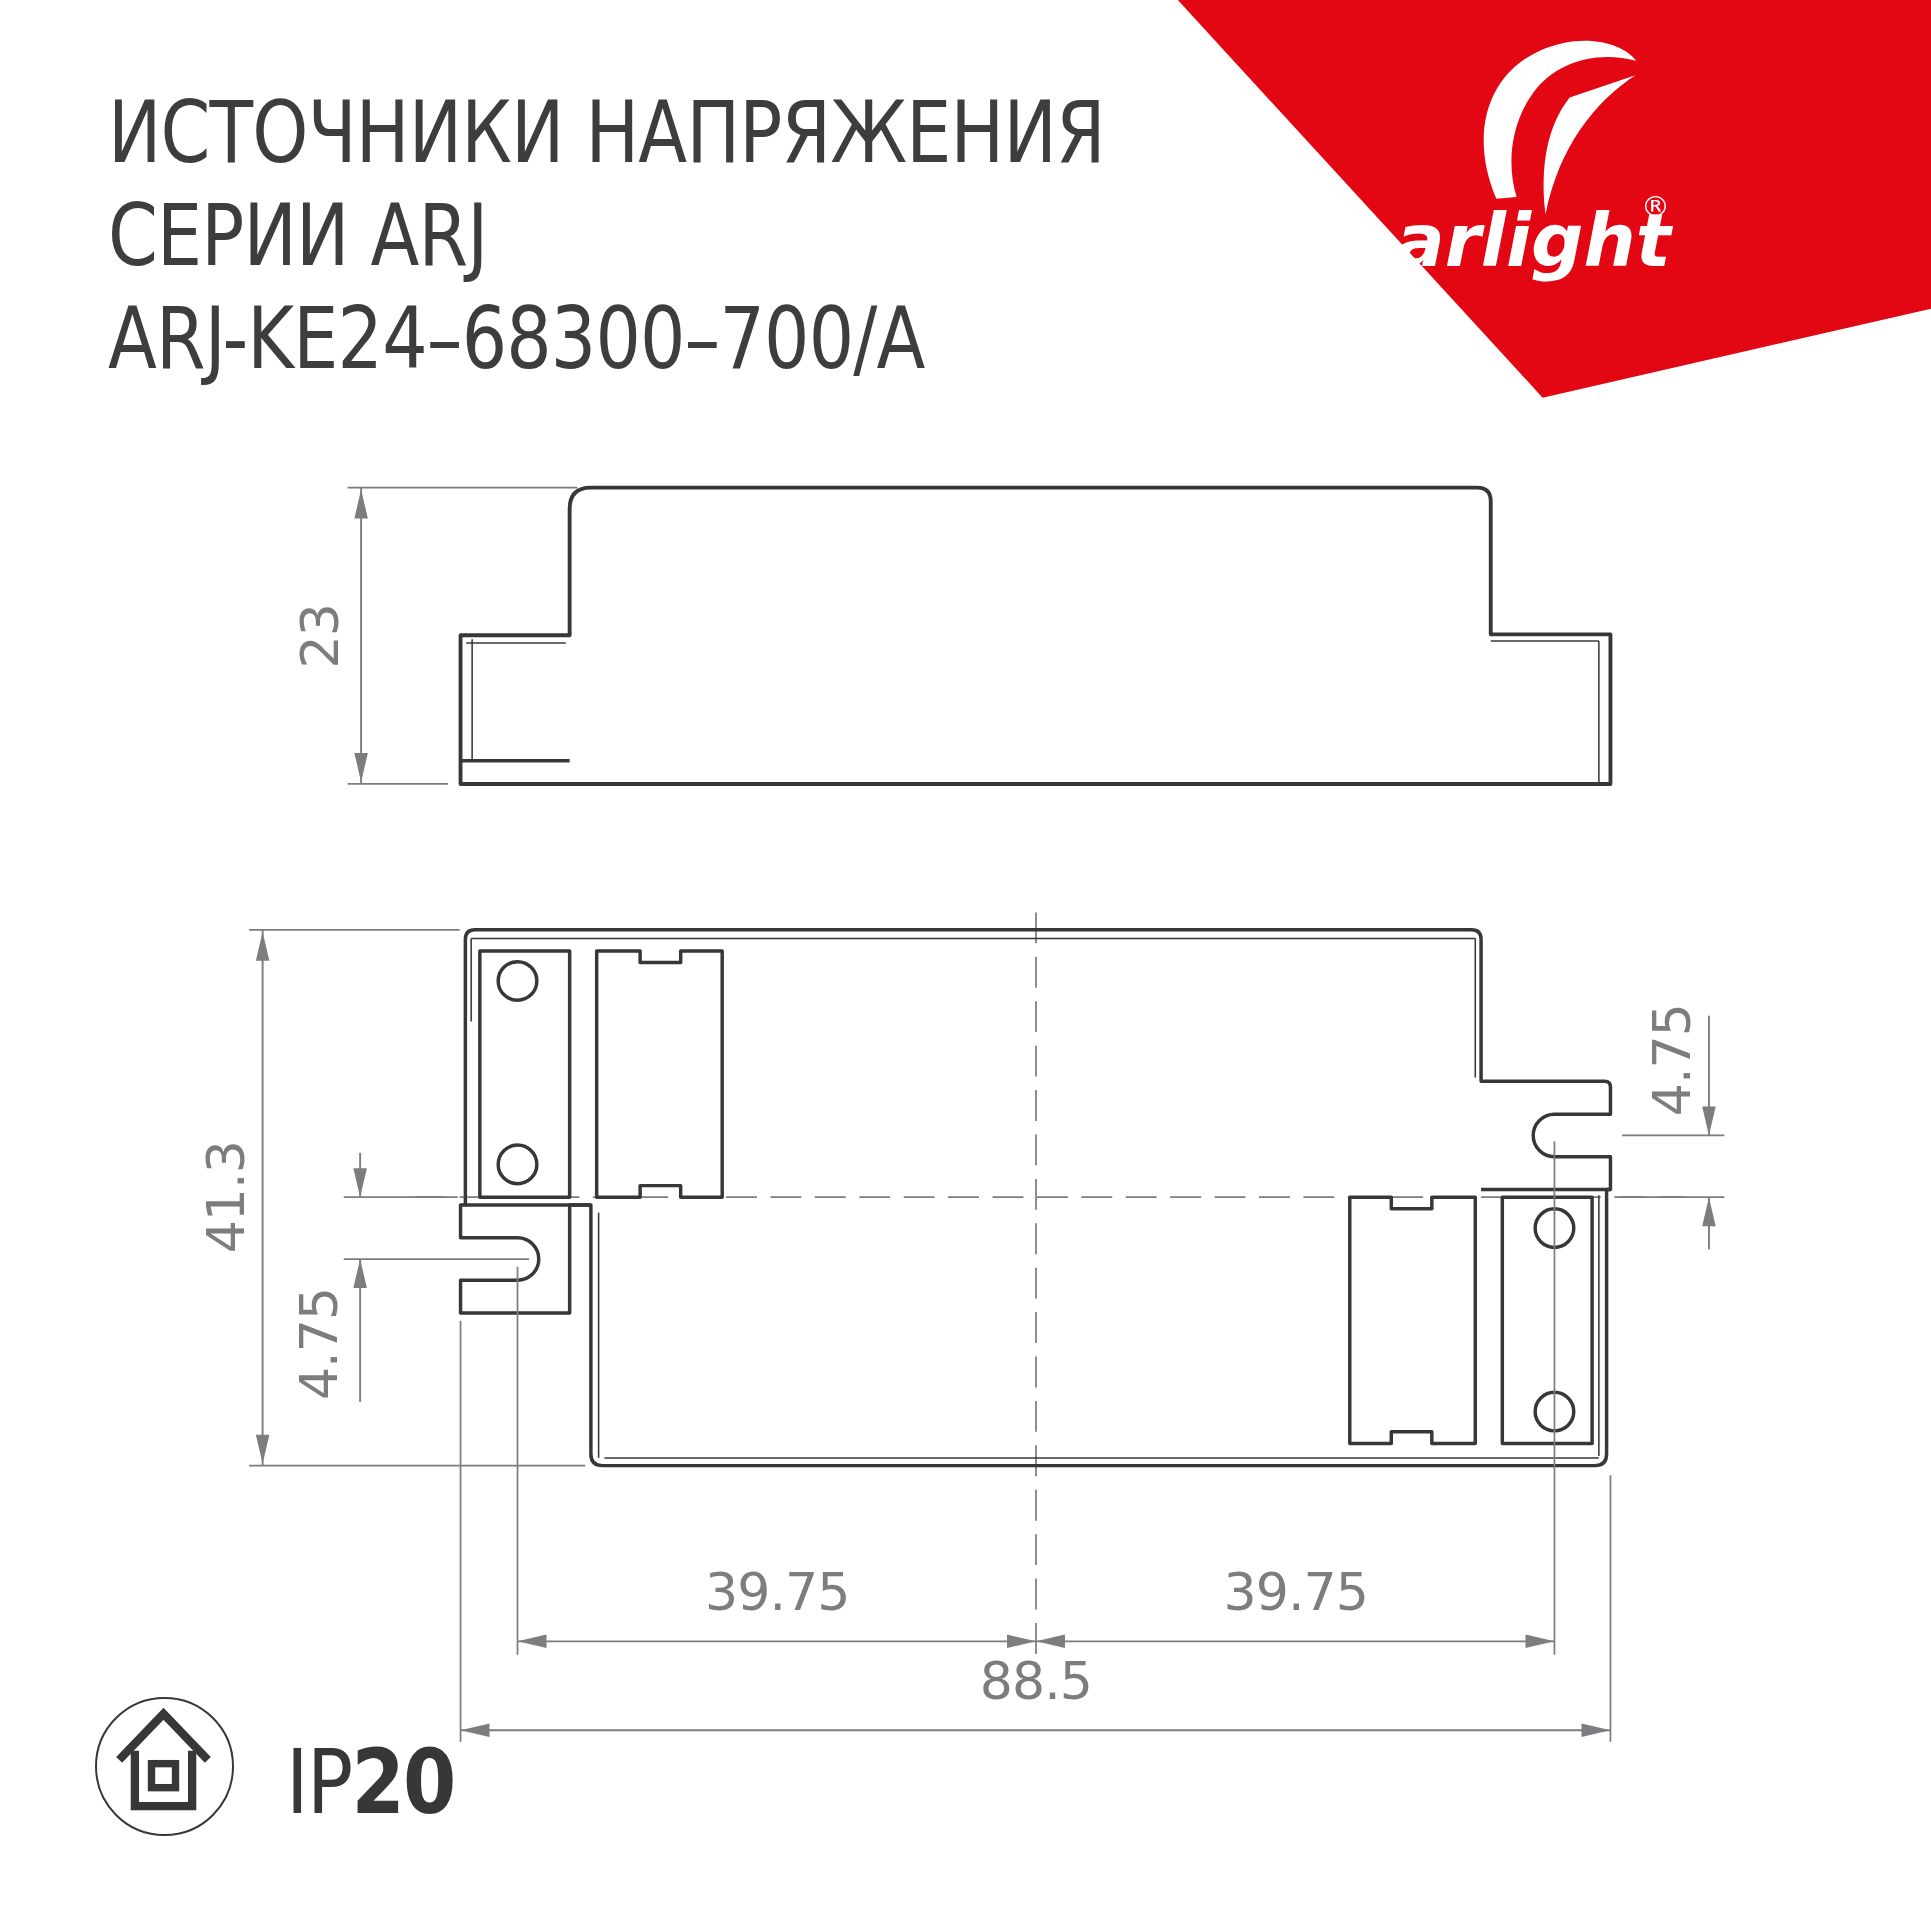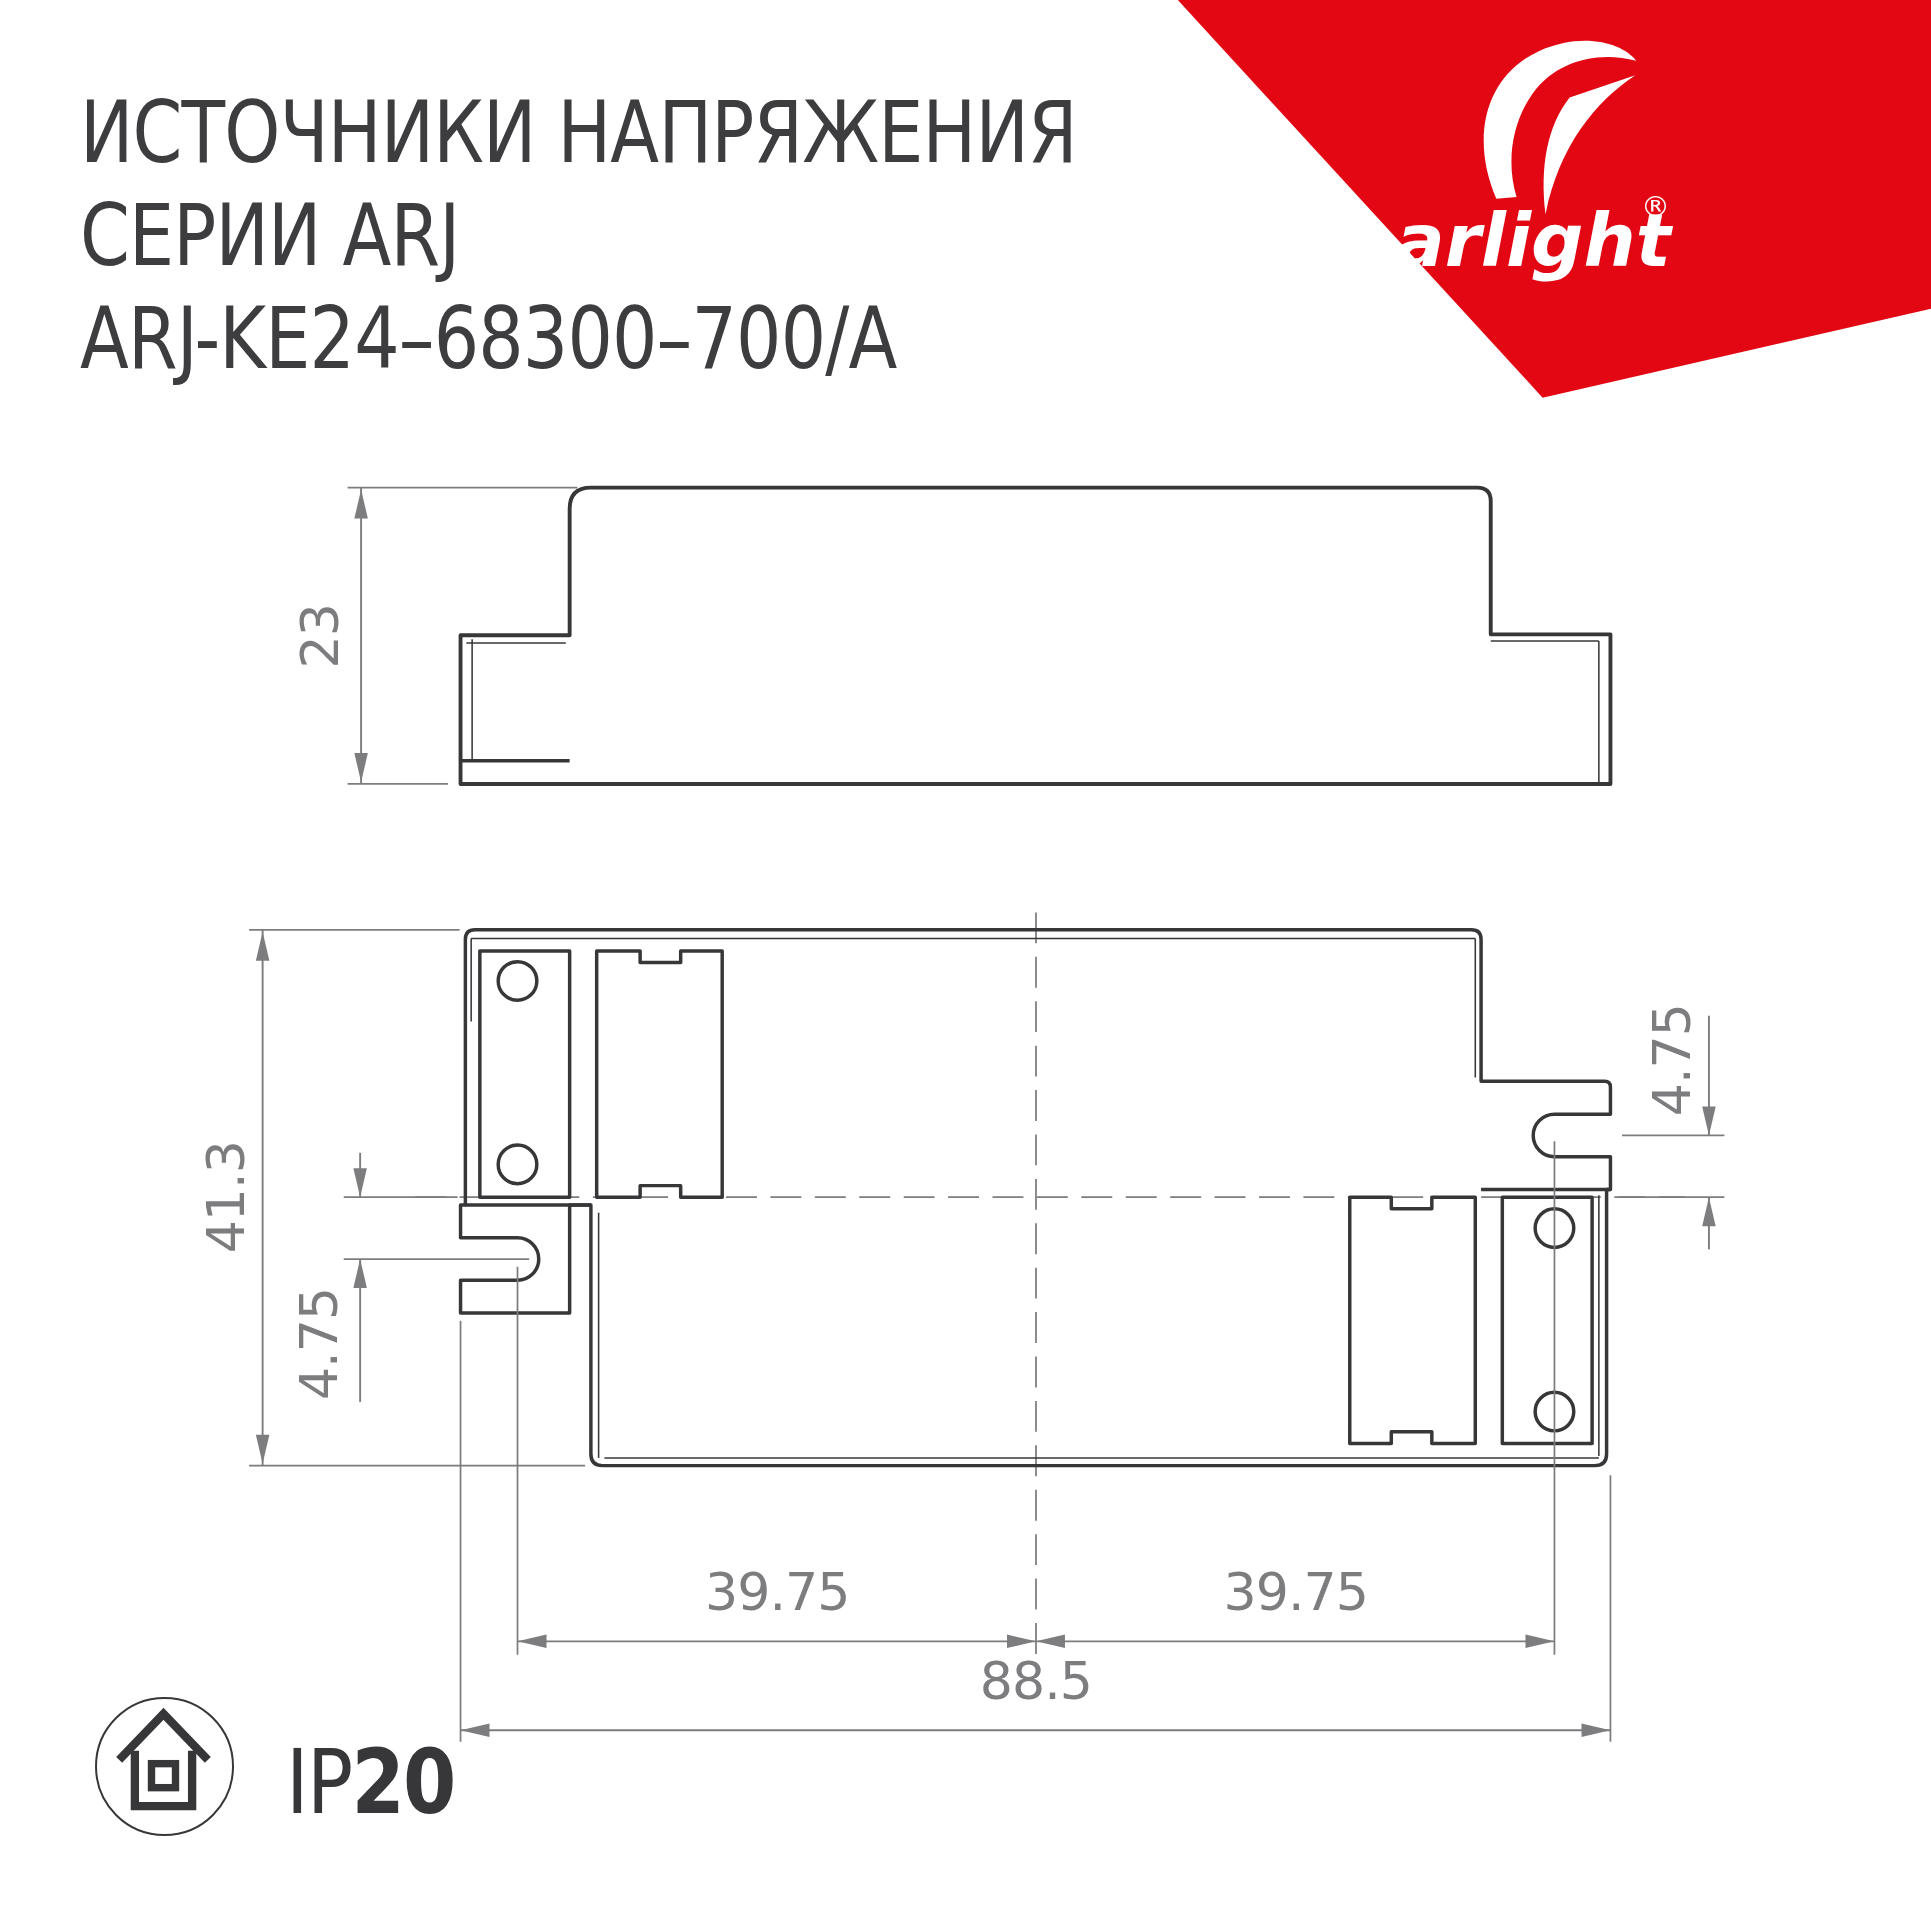--- a/index.html
+++ b/index.html
@@ -1,20 +1,20 @@
 <!DOCTYPE html>
 <html style="--brand-red: #e30613; --line: #37373a; --dim: #7d7d80; --text: #3d3d3f;"><head>
 <meta charset="utf-8">
 <style>
   html,body{margin:0;padding:0;}
   body{
     width:1931px;height:1931px;position:relative;background:#ffffff;overflow:hidden;
     font-family:"DejaVu Sans","Liberation Sans",sans-serif;
   }
-  .title-block{position:absolute;left:80px;top:81px;color:var(--text);}
+  .title-block{position:absolute;left:108px;top:81px;color:var(--text);}
   .title-line{
     font-size:85px;line-height:103px;font-weight:400;white-space:nowrap;
     transform:scaleX(0.84);transform-origin:0 0;letter-spacing:-1px;
   }
   .logo-svg{position:absolute;top:0;left:0;width:1931px;height:415px;}
   .brand-word{font-family:"DejaVu Sans","Liberation Sans",sans-serif;font-weight:bold;font-style:italic;}
   .drawing-svg{position:absolute;top:0;left:0;width:1931px;height:1931px;}
   .outline{stroke:var(--line);stroke-width:3.6;fill:none;stroke-linejoin:round;}
   .outline-heavy{stroke:var(--line);stroke-width:4;fill:none;stroke-linejoin:round;}
   .inner{stroke:var(--line);stroke-width:1.6;fill:none;}

